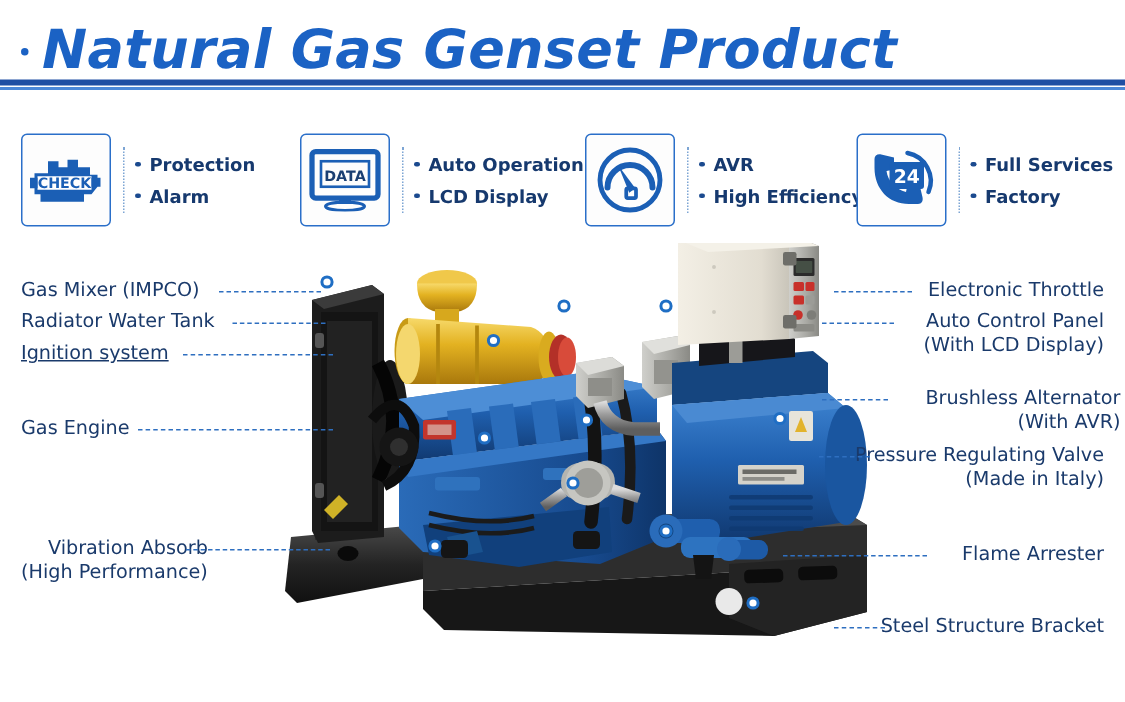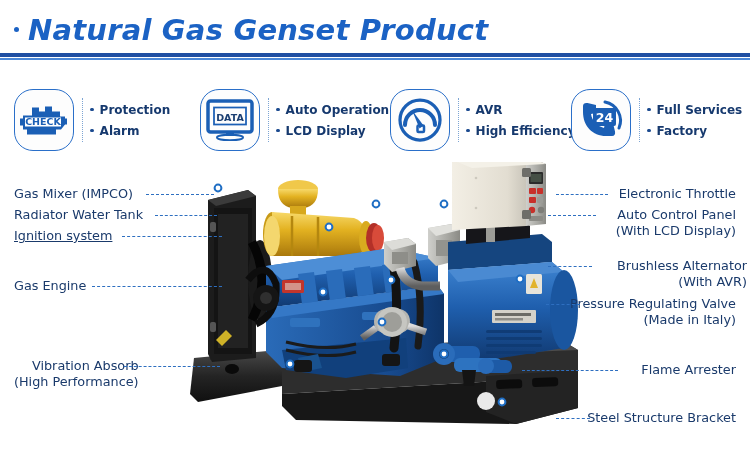--- a/index.html
+++ b/index.html
@@ -13,32 +13,32 @@
 
   
   #header { position: absolute; left: 0; top: 0; width: 750px; height: 68px; }
   #title-row { position: absolute; left: 14px; top: 16px; display: flex; align-items: baseline; }
   #title-bullet {
     width: 5px; height: 5px; background: #1b62c4; border-radius: 50%;
     margin-right: 9px; position: relative; top: -8px;
   }
   #page-title {
     font-family: "DejaVu Sans", sans-serif;
-    font-size: 29px; font-weight: bold; font-style: italic;
+    font-size: 36px; font-weight: bold; font-style: italic;
     color: #1b62c4; letter-spacing: 0.2px; line-height: 1;
     white-space: nowrap;
   }
   #rule-thick { position: absolute; left: 0; top: 53px; width: 750px; height: 4px; background: #1f4fa3; }
   #rule-thin  { position: absolute; left: 0; top: 58px; width: 750px; height: 2px; background: #4b88d8; }
 
   
   #features { position: absolute; left: 0; top: 78px; width: 750px; height: 84px; }
   .feature { position: absolute; top: 0; height: 84px; display: flex; align-items: center; }
   .feat-box {
-    width: 60px; height: 62px; border: 1.6px solid #2a6fc9; border-radius: 19px;
+    width: 60px; height: 62px; border: 1.6px solid #2a6fc9; border-radius: 4px;
     background: #fdfdfd; display: flex; align-items: center; justify-content: center;
     flex: 0 0 auto;
   }
   .feat-sep {
     width: 0; height: 44px; border-left: 1.4px dotted #7da5d4;
     margin: 0 7px 0 8px; flex: 0 0 auto;
   }
   .feat-lines { display: flex; flex-direction: column; justify-content: center; gap: 9px; }
   .feat-line { display: flex; align-items: center; }
   .feat-dot { width: 3.6px; height: 3.6px; border-radius: 50%; background: #1b4a8f; margin-right: 6px; flex:0 0 auto;}

